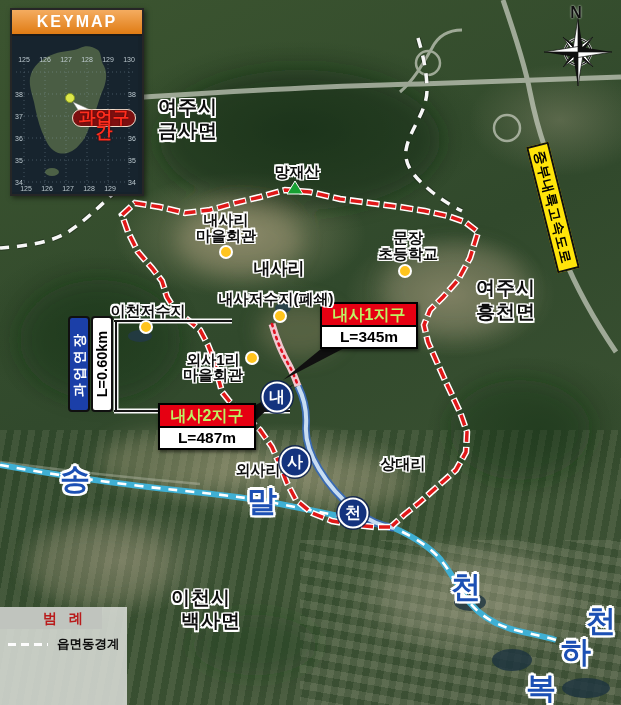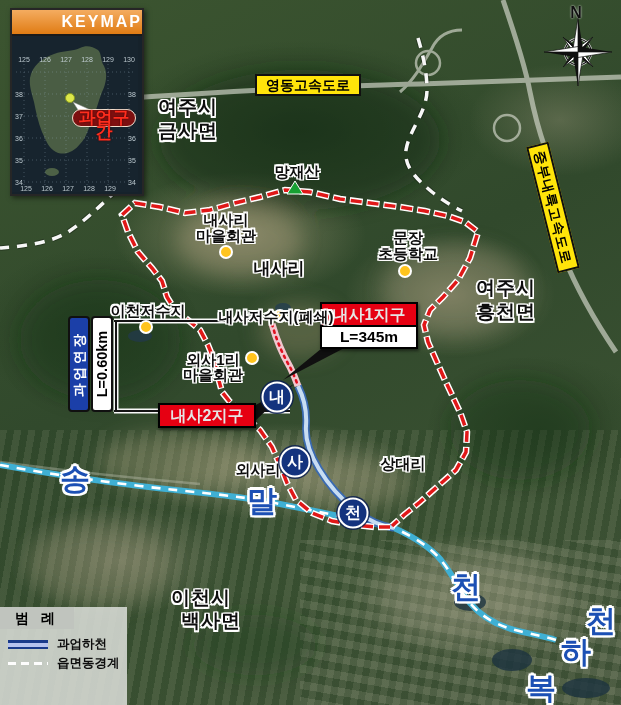--- a/index.html
+++ b/index.html
@@ -38,45 +38,45 @@
 
   
   .hwy{position:absolute;background:#ffe40a;border:2px solid #101010;color:#000;font-weight:bold;
     text-align:center;box-sizing:border-box;}
   .hwy.yeongdong{left:255px;top:74px;width:106px;height:22px;font-size:14px;line-height:18px;}
   .hwy.jungbu{left:488px;top:196px;width:130px;height:23px;font-size:13.5px;line-height:19px;transform:rotate(76deg);letter-spacing:1px;}
 
   
   .district{position:absolute;width:98px;border:2px solid #000;box-sizing:border-box;text-align:center;
     box-shadow:1px 2px 3px rgba(0,0,0,.5);}
-  .district .t{background:#e60012;color:#e5e5e5;font-weight:bold;font-size:16px;line-height:21px;}
+  .district .t{background:#e60012;color:#bef264;font-weight:bold;font-size:16px;line-height:21px;}
   .district .l{background:#fff;color:#000;font-weight:bold;font-size:15.5px;line-height:20px;border-top:2px solid #000;}
   .d1{left:320px;top:302px;}
   .d2{left:158px;top:403px;}
 
   
   .extent{position:absolute;left:68px;top:316px;width:46px;height:96px;}
   .extent .strip{position:absolute;height:22px;line-height:19px;text-align:center;font-weight:bold;
     border:2px solid #101010;border-radius:4px;box-sizing:border-box;transform:rotate(-90deg);}
   .extent .name{width:96px;left:-37px;top:37px;background:#1b3fa8;color:#fff;font-size:13.5px;letter-spacing:3px;}
   .extent .len{width:96px;left:-14px;top:37px;background:#fff;color:#000;font-size:14.5px;}
 
   
   .keymap{position:absolute;left:10px;top:8px;width:130px;height:184px;border:2px solid #262626;
     background:#16222b;box-shadow:2px 2px 5px rgba(0,0,0,.5);box-sizing:content-box;}
   .keymap .hdr{height:24px;background:linear-gradient(180deg,#f4ac60,#e07c14);border-bottom:2px solid #1a1a1a;
-    color:#fff;font-weight:bold;font-size:16px;text-align:right;line-height:24px;letter-spacing:2px;}
+    color:#fff;font-weight:bold;font-size:16px;text-align:center;line-height:24px;letter-spacing:2px;}
   .keymap .pill{position:absolute;left:60px;top:99px;width:62px;height:16px;background:#7d1010;
     border:1.5px solid #f2decd;border-radius:9px;color:#ff2d1e;font-weight:bold;font-size:17px;
     text-align:center;line-height:15px;text-shadow:0 0 2px #400;}
 
   
   .legend{position:absolute;left:0;top:607px;width:127px;height:98px;background:rgba(216,220,214,.88);}
   .legend .hdr{position:absolute;left:0;top:0;width:74px;height:22px;background:rgba(192,196,190,.95);
-    color:#000000;font-weight:bold;font-size:14px;line-height:22px;text-align:center;letter-spacing:4px;}
+    color:#b91c1c;font-weight:bold;font-size:14px;line-height:22px;text-align:center;letter-spacing:4px;padding-left:28px;}
   .legend .rows{position:absolute;left:8px;top:28px;width:115px;}
   .legend .row{display:flex;align-items:center;height:19px;}
   .legend .sym{width:40px;margin-right:9px;flex:0 0 40px;}
   .legend .row .name{font-size:12.5px;font-weight:bold;color:#0d0d0d;white-space:nowrap;}
   .sym-project{height:9px;background:linear-gradient(180deg,#1a3a8a 0 2.5px,#b6c2ee 2.5px 6.5px,#1a3a8a 6.5px 9px);}
   .sym-local{height:5px;background:#3aa0c8;}
   .sym-watershed{height:4px;background:repeating-linear-gradient(90deg,#e01818 0 9px,transparent 9px 14px);}
   .sym-boundary{height:3.5px;background:repeating-linear-gradient(90deg,#fdfdfd 0 8px,transparent 8px 13px);}
 </style>
 </head>
@@ -195,47 +195,47 @@
           <polygon points="0,34 -5.5,0 0,0" fill="#101010"></polygon>
         <polygon points="-34,0 0,5.5 0,0" fill="#101010"></polygon>
           <polygon points="-34,0 0,-5.5 0,0" fill="#fff" stroke="#101010" stroke-width=".7"></polygon>
         <polygon points="34,0 0,5.5 0,0" fill="#fff" stroke="#101010" stroke-width=".7"></polygon>
           <polygon points="34,0 0,-5.5 0,0" fill="#101010"></polygon>
       </g>
     </g>
     <text x="576" y="18" text-anchor="middle" font-size="16" font-weight="bold" fill="#101010" style="text-shadow:0 0 2px #fff">N</text>
   </svg>
 
-  <div class="hwy yeongdong">영동고속도로</div>
   <div class="hwy jungbu">중부내륙고속도로</div>
 
   <div class="district d1">
     <div class="t">내사1지구</div>
     <div class="l">L=345m</div>
   </div>
   <div class="district d2">
     <div class="t">내사2지구</div>
+    <div class="l">L=487m</div>
   </div>
 
   <div class="extent">
     <div class="strip name">과업연장</div>
     <div class="strip len">L=0.60km</div>
   </div>
 
   <div class="lbl halo sz-big" style="left:188px;top:107px">여주시</div>
   <div class="lbl halo sz-big" style="left:188px;top:131px">금사면</div>
   <div class="lbl halo sz-sm" style="left:297px;top:172px">망재산</div>
   <div class="lbl halo sz-sm" style="left:226px;top:220px">내사리</div>
   <div class="lbl halo sz-sm" style="left:226px;top:236px">마을회관</div>
   <div class="lbl halo sz-med2" style="left:279px;top:268px">내사리</div>
   <div class="lbl halo sz-sm" style="left:408px;top:238px">문장</div>
   <div class="lbl halo sz-sm" style="left:408px;top:254px">초등학교</div>
   <div class="lbl halo sz-big" style="left:506px;top:288px">여주시</div>
   <div class="lbl halo sz-big" style="left:506px;top:312px">흥천면</div>
-  <div class="lbl halo sz-sm" style="left:276px;top:317px">내사저수지(폐쇄)</div>
+  <div class="lbl halo sz-sm" style="left:276px;top:299px">내사저수지(폐쇄)</div>
   <div class="lbl halo sz-sm" style="left:148px;top:311px">이천저수지</div>
   <div class="lbl halo sz-sm" style="left:213px;top:360px">외사1리</div>
   <div class="lbl halo sz-sm" style="left:213px;top:375px">마을회관</div>
   <div class="lbl halo sz-med" style="left:258px;top:470px">외사리</div>
   <div class="lbl halo sz-med" style="left:403px;top:464px">상대리</div>
   <div class="lbl halo sz-big" style="left:201px;top:598px">이천시</div>
   <div class="lbl halo sz-big" style="left:211px;top:621px">백사면</div>
 
   <div class="lbl halo2 riverchar" style="left:75px;top:479px">송</div>
   <div class="lbl halo2 riverchar" style="left:262px;top:501px">말</div>
@@ -284,23 +284,19 @@
       <circle cx="58" cy="62" r="4.5" fill="#dde84a" stroke="#8a9a20" stroke-width="1"></circle>
       <polygon points="61,66 73,85 81,75" fill="#fff" stroke="#888" stroke-width=".5"></polygon>
     </svg>
     <div class="pill">과업구간</div>
   </div>
 
   <div class="legend">
     <div class="hdr">범 례</div>
     <div class="rows">
       <div class="row">
-        <div class="sym sym-project"></div>
-        <div class="name">과업하천</div>
-      </div>
-      <div class="row">
         <div class="sym sym-boundary"></div>
         <div class="name">읍면동경계</div>
       </div>
     </div>
   </div>
 
 </div>
 
 </body></html>

